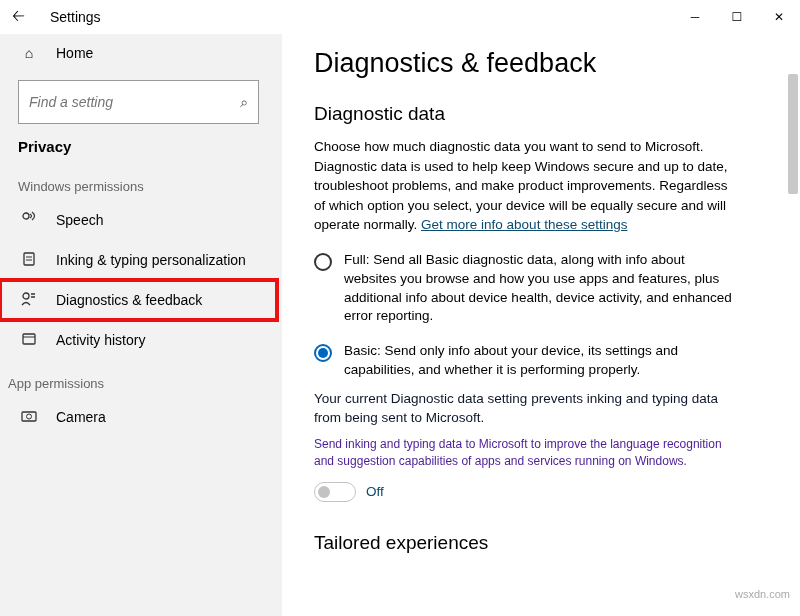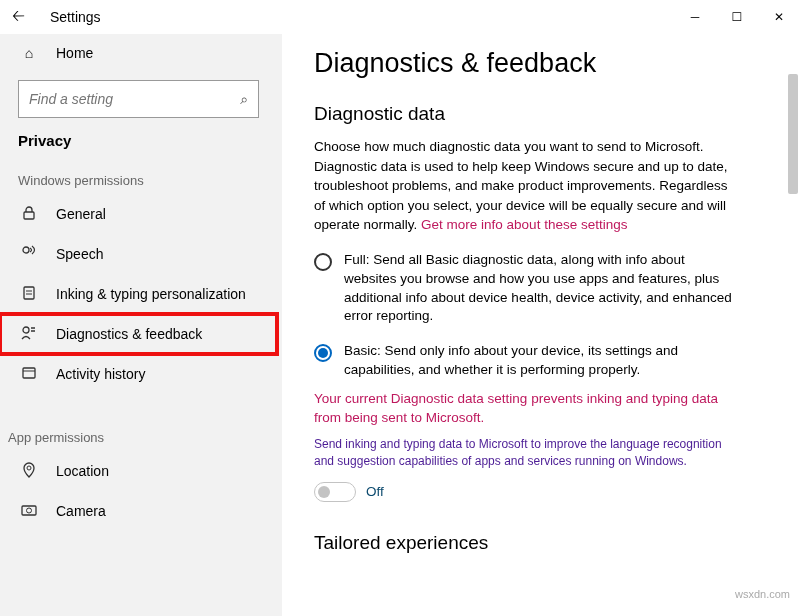--- a/index.html
+++ b/index.html
@@ -20,41 +20,41 @@
     padding-left: 12px;
   }
   .titlebar .back { width: 24px; font-size: 16px; cursor: pointer; }
   .titlebar .title { font-size: 14px; margin-left: 14px; }
   .window-controls { margin-left: auto; display: flex; }
   .window-controls > div { width: 42px; height: 30px; display: flex; align-items: center; justify-content: center; font-size: 12px; cursor: pointer; }
   .app { display: flex; height: calc(100% - 34px); }
   .sidebar { width: 282px; background: #f2f2f2; padding: 0 5px 0 0; overflow: hidden; }
   .home-item { display:flex; align-items:center; height:38px; padding:0 18px; cursor:pointer; }
   .home-item .icon { width: 22px; text-align:center; margin-right: 16px; }
-  .search-box { margin: 8px 18px 14px 18px; border:1px solid #999; background:#fff; height:38px; display:flex; align-items:center; padding:0 10px;justify-content:space-between; }
+  .search-box { margin: 8px 18px 14px 18px; border:1px solid #999; background:#fff; height:44px; display:flex; align-items:center; padding:0 10px;justify-content:space-between; }
   .search-box input { border:none; outline:none; flex:1; font-style: italic; font-size:14px; background:transparent; }
   .search-box .sicon { color:#555; }
   .section-title { padding: 0 18px 16px 18px; font-weight:700; font-size:15px; }
   .group-label { color:#666; font-size:13px; padding: 8px 18px 6px 18px; }
   .nav-item { display:flex; align-items:center; height:40px; padding:0 18px; cursor:pointer; }
   .nav-item .icon { width:22px; text-align:center; margin-right:16px; color:#222; font-size:15px; }
   .nav-item .label { font-size:14px; }
   .nav-item.highlighted { outline: 4px solid #e11; outline-offset: -2px; background:#f2f2f2; }
   .content { flex:1; padding: 0 32px 0 32px; overflow-y: hidden; position:relative; }
   .content-inner { height: 100%; overflow-y: auto; padding-right: 10px; }
   h1 { font-weight: 500; font-size: 27px; margin: 14px 0 24px 0; }
   h2 { font-weight: 500; font-size: 19px; margin: 14px 0 12px 0; }
   .body-text { font-size: 13.5px; line-height: 1.45; max-width: 420px; }
-  .link-inline { color:#be185d; cursor:pointer; }
+  .link-inline { color:#0c4a6e; cursor:pointer;text-decoration:underline; }
   .radio-opt { display:flex; margin: 16px 0 4px 0; max-width: 420px; align-items:flex-start; }
   .radio-circle { width:18px; height:18px; border:2px solid #333; border-radius:50%; margin-right:12px; margin-top:2px; flex-shrink:0; position:relative; }
   .radio-circle.checked { border-color:#0067c0; }
   .radio-circle.checked::after { content:""; position:absolute; width:10px; height:10px; background:#0067c0; border-radius:50%; top:2px; left:2px; }
   .radio-text { font-size:13.5px; line-height:1.4; }
-  .red-text { color:#be185d; font-size:13.5px; line-height:1.4; max-width:420px; margin-top:10px; }
+  .red-text { color:#0f172a; font-size:13.5px; line-height:1.4; max-width:420px; margin-top:10px; }
   .gray-text { color:#4c1d95; font-size:12px; line-height:1.4; max-width:420px; margin-top:8px; }
   .toggle-row { display:flex; align-items:center; margin-top:12px; }
   .toggle { width:42px; height:20px; border:1px solid #888; border-radius:10px; position:relative; margin-right:10px; cursor:pointer; opacity:0.5; }
   .toggle::after { content:""; position:absolute; width:12px; height:12px; background:#888; border-radius:50%; top:3px; left:3px; }
   .toggle-label { font-size:13.5px; color:#0c4a6e; }
   .watermark { position:absolute; bottom:16px; right:10px; font-size:11px; color:#aaa; }
   .scrollbar-fake { position:absolute; right:0; top:0; width:14px; height:100%; }
   .scrollbar-thumb { position:absolute; right:2px; top:40px; width:10px; height:120px; background:#c8c8c8; border-radius:2px; }
 </style>
 </head>
@@ -79,27 +79,20 @@
     <div class="search-box">
       <input placeholder="Find a setting" style="">
       <span class="sicon">⌕</span>
     </div>
     <div class="section-title">Privacy</div>
 
     <div class="group-label">Windows permissions</div>
 
     <div class="nav-item">
       <span class="icon"><svg width="16" height="16" viewBox="0 0 16 16">
-            <rect x="3" y="7" width="10" height="7" rx="1" fill="none" stroke="#333" stroke-width="1.3"></rect>
-            <path d="M5 7 V5 a3 3 0 0 1 6 0 V7" fill="none" stroke="#333" stroke-width="1.3"></path>
-          </svg></span>
-      <span class="label">General</span>
-    </div>
-    <div class="nav-item">
-      <span class="icon"><svg width="16" height="16" viewBox="0 0 16 16">
             <circle cx="5" cy="5" r="3" fill="none" stroke="#333" stroke-width="1.3"></circle>
             <path d="M9 3 q3 2 0 4 M11 1 q5 4 0 8" fill="none" stroke="#333" stroke-width="1.2"></path>
           </svg></span>
       <span class="label">Speech</span>
     </div>
     <div class="nav-item">
       <span class="icon"><svg width="16" height="16" viewBox="0 0 16 16">
             <rect x="3" y="2" width="10" height="12" rx="1" fill="none" stroke="#333" stroke-width="1.3"></rect>
             <line x1="5" y1="6" x2="11" y2="6" stroke="#333"></line>
             <line x1="5" y1="9" x2="11" y2="9" stroke="#333"></line>
@@ -115,29 +108,22 @@
       <span class="label">Diagnostics &amp; feedback</span>
     </div>
     <div class="nav-item">
       <span class="icon"><svg width="16" height="16" viewBox="0 0 16 16">
             <rect x="2" y="3" width="12" height="10" rx="1" fill="none" stroke="#333" stroke-width="1.3"></rect>
             <line x1="2" y1="6" x2="14" y2="6" stroke="#333"></line>
           </svg></span>
       <span class="label">Activity history</span>
     </div>
 
-    <div class="group-label" style="margin-top:28px;padding-left:8px;">App permissions</div>
+    <div class="group-label" style="margin-top:8px;padding-left:8px;">App permissions</div>
 
-    <div class="nav-item">
-      <span class="icon"><svg width="16" height="16" viewBox="0 0 16 16">
-            <path d="M8 1 a5 5 0 0 1 5 5 c0 4-5 9-5 9 s-5-5-5-9 a5 5 0 0 1 5-5 z" fill="none" stroke="#333" stroke-width="1.3"></path>
-            <circle cx="8" cy="6" r="2" fill="none" stroke="#333"></circle>
-          </svg></span>
-      <span class="label">Location</span>
-    </div>
     <div class="nav-item">
       <span class="icon"><svg width="16" height="16" viewBox="0 0 16 16">
             <rect x="1" y="4" width="14" height="9" rx="1" fill="none" stroke="#333" stroke-width="1.3"></rect>
             <circle cx="8" cy="8.5" r="2.5" fill="none" stroke="#333"></circle>
           </svg></span>
       <span class="label">Camera</span>
     </div>
   </div>
 
   <div class="content">

